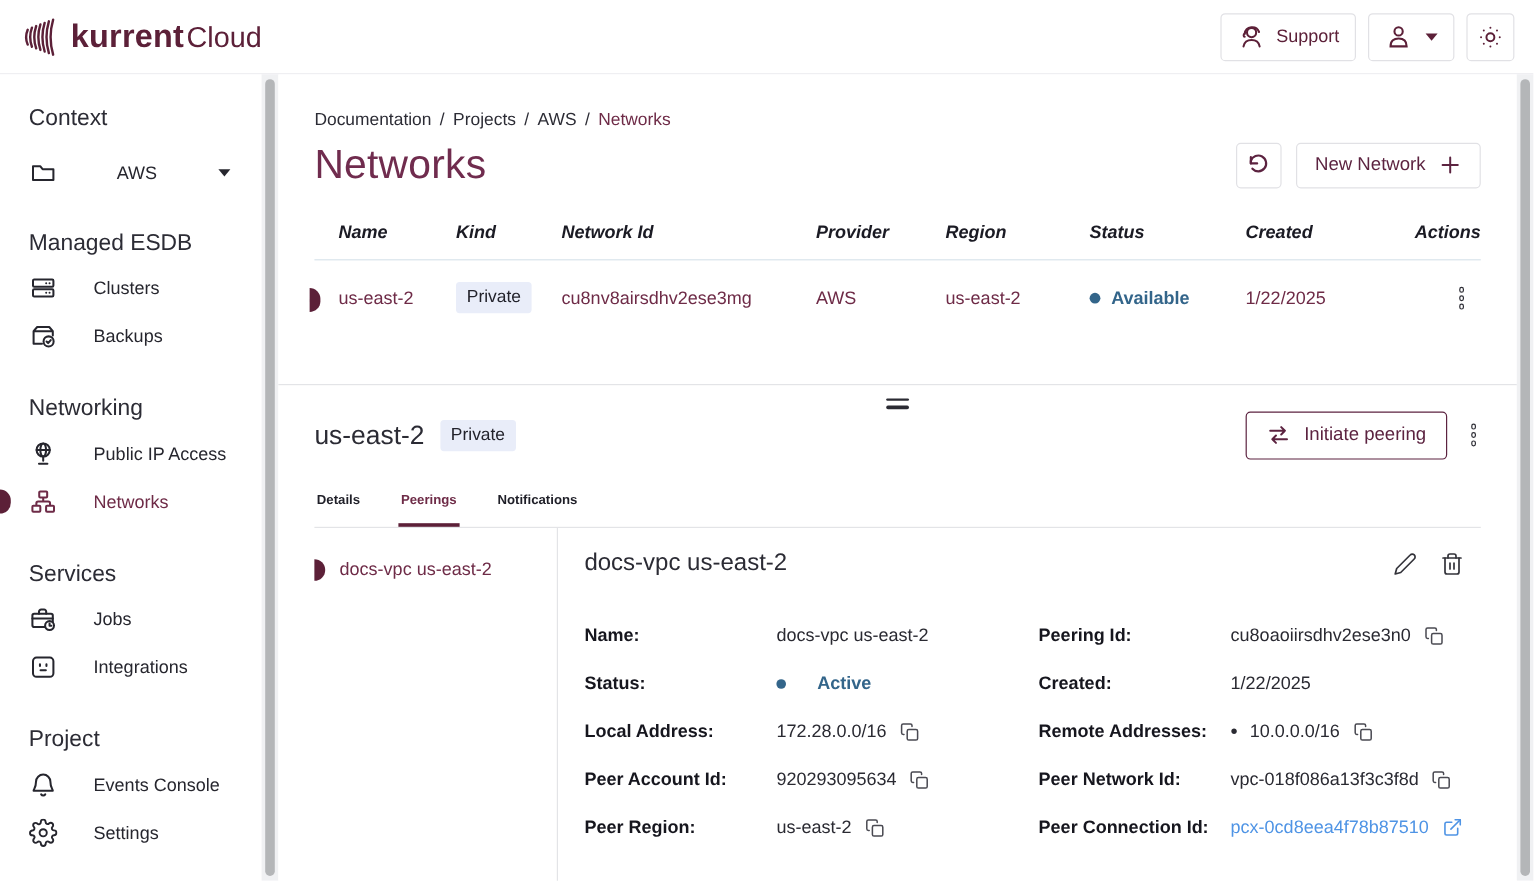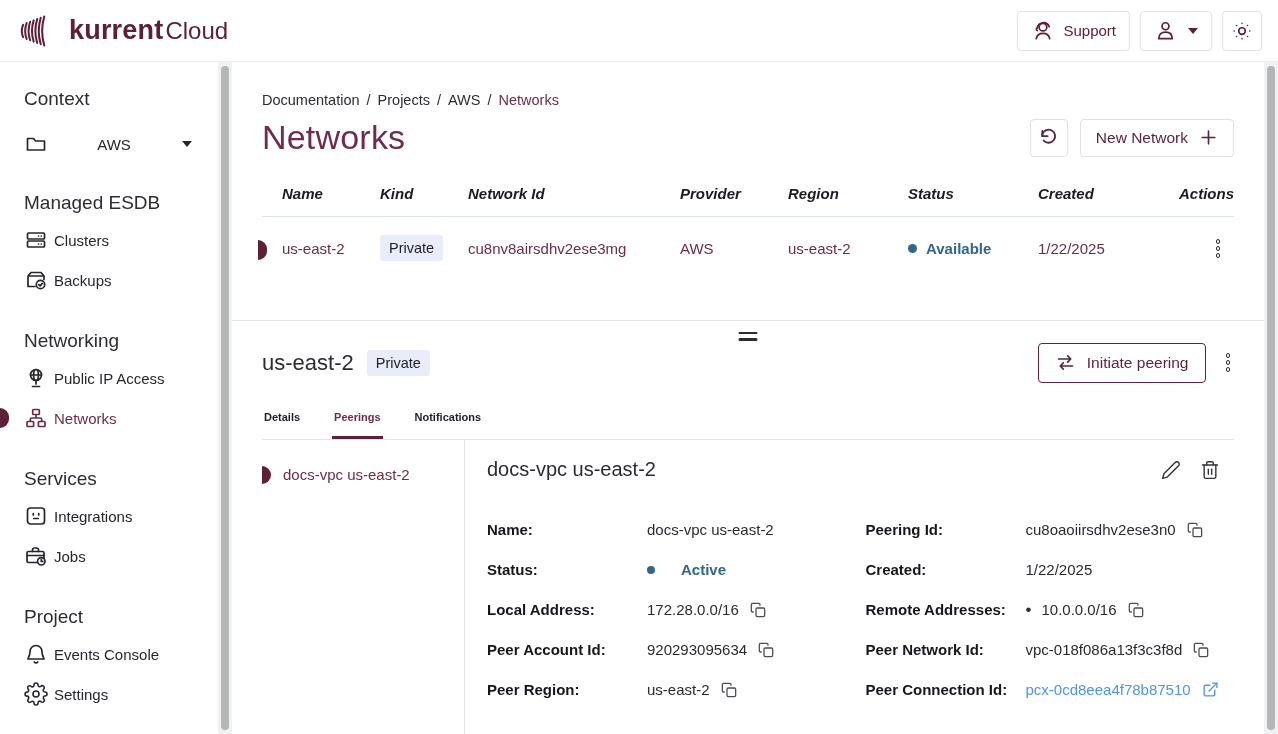--- a/index.html
+++ b/index.html
@@ -3,38 +3,38 @@
 <meta charset="utf-8">
 <style>
   * { margin:0; padding:0; box-sizing:border-box; }
   html,body { width:1278px; height:734px; overflow:hidden; background:#fff;
     font-family:"Liberation Sans","DejaVu Sans",sans-serif; color:#26262e; }
   .page { width:1278px; height:734px; display:flex; flex-direction:column; }
 
   
   .topbar { height:62px; flex:0 0 62px; display:flex; align-items:center;
     justify-content:space-between; padding:0 16px 0 20px; border-bottom:1px solid #ececef; background:#fff; }
-  .logo { display:flex; align-items:center; gap:19px; }
+  .logo { display:flex; align-items:center; gap:9px; }
   .logo svg { display:block; }
   .brand { font-size:27px; font-weight:700; color:#5c2038; letter-spacing:.2px; }
   .brand-suffix { font-size:24px; font-weight:300; color:#5c2038; margin-left:2px; }
   .topbar-right { display:flex; align-items:center; gap:10px; }
   .tb-btn { display:flex; align-items:center; gap:9px; border:1px solid #e1e1e5; border-radius:4px;
     background:#fff; color:#5c2038; font-size:15px; font-weight:500; padding:0 13px; height:40px; cursor:pointer; }
   .tb-btn svg { display:block; }
   .tb-square { width:40px; justify-content:center; padding:0; }
   .caret { width:0; height:0; border-left:5px solid transparent; border-right:5px solid transparent;
     border-top:6px solid #5c2038; margin-left:2px; }
 
   
   .body { flex:1; display:flex; min-height:0; }
   .sidebar { width:218px; flex:0 0 218px; position:relative; padding:26px 10px 0 24px; background:#fff; }
   .side-heading { font-size:19px; color:#2c2c35; font-weight:400; margin:30px 0 6px; }
   .side-heading.first { margin-top:0; }
-  .side-item { height:40px; display:flex; align-items:center; gap:6px; font-size:15px;
+  .side-item { height:40px; display:flex; align-items:center; gap:30px; font-size:15px;
     color:#26262e; cursor:pointer; position:relative; }
   .side-item svg { flex:0 0 24px; display:block; }
   .side-item.active { color:#6e2b47; font-weight:500; }
   .ctx-row { height:36px; margin:16px 0 4px; display:flex; align-items:center; width:168px; cursor:pointer; }
   .ctx-row .ctx-label { flex:1; text-align:center; font-size:15px; color:#26262e; }
   .active-pip { position:absolute; left:-24px; top:50%; transform:translateY(-50%);
     width:9px; height:20px; background:#5c2038; border-radius:0 10px 10px 0; }
 
   .vscroll { width:14px; flex:0 0 14px; background:#f0f1f3; position:relative; }
   .vscroll .thumb { position:absolute; left:3px; top:4px; bottom:4px; width:8px;
@@ -203,34 +203,34 @@
           <rect x="8.7" y="3.5" width="6.6" height="5" rx="0.8"></rect>
           <rect x="3" y="15.5" width="6.6" height="5" rx="0.8"></rect>
           <rect x="14.4" y="15.5" width="6.6" height="5" rx="0.8"></rect>
           <path d="M12 8.5 v3.5 M6.3 15.5 v-2 a1.5 1.5 0 0 1 1.5 -1.5 h8.4 a1.5 1.5 0 0 1 1.5 1.5 v2"></path>
         </svg>
         <span>Networks</span>
       </div>
 
       <div class="side-heading">Services</div>
       <div class="side-item">
-        <svg width="24" height="24" viewBox="0 0 24 24" fill="none" stroke="#26262e" stroke-width="1.7" stroke-linecap="round">
-          <rect x="3.5" y="4" width="17" height="16" rx="3"></rect>
-          <path d="M9.3 9.5 v1.5 M14.7 9.5 v1.5 M9.8 14.5 h4.4"></path>
-        </svg>
-        <span>Integrations</span>
-      </div>
-      <div class="side-item">
         <svg width="24" height="24" viewBox="0 0 24 24" fill="none" stroke="#26262e" stroke-width="1.7" stroke-linecap="round" stroke-linejoin="round">
           <rect x="3" y="7.5" width="17" height="11" rx="1.5"></rect>
           <path d="M8.5 7.5 v-1.7 a1.8 1.8 0 0 1 1.8 -1.8 h2.4 a1.8 1.8 0 0 1 1.8 1.8 v1.7 M3 11.5 h17"></path>
           <circle cx="17.3" cy="17.3" r="3.7" fill="#fff"></circle>
           <path d="M17.3 15.6 v1.8 h1.5"></path>
         </svg>
         <span>Jobs</span>
+      </div>
+      <div class="side-item">
+        <svg width="24" height="24" viewBox="0 0 24 24" fill="none" stroke="#26262e" stroke-width="1.7" stroke-linecap="round">
+          <rect x="3.5" y="4" width="17" height="16" rx="3"></rect>
+          <path d="M9.3 9.5 v1.5 M14.7 9.5 v1.5 M9.8 14.5 h4.4"></path>
+        </svg>
+        <span>Integrations</span>
       </div>
 
       <div class="side-heading">Project</div>
       <div class="side-item">
         <svg width="24" height="24" viewBox="0 0 24 24" fill="none" stroke="#26262e" stroke-width="1.7" stroke-linecap="round" stroke-linejoin="round">
           <path d="M18 9.5 a6 6 0 1 0 -12 0 c0 5 -2 6 -2 7.5 h16 c0 -1.5 -2 -2.5 -2 -7.5"></path>
           <path d="M10.3 20 a2 2 0 0 0 3.4 0"></path>
         </svg>
         <span>Events Console</span>
       </div>

